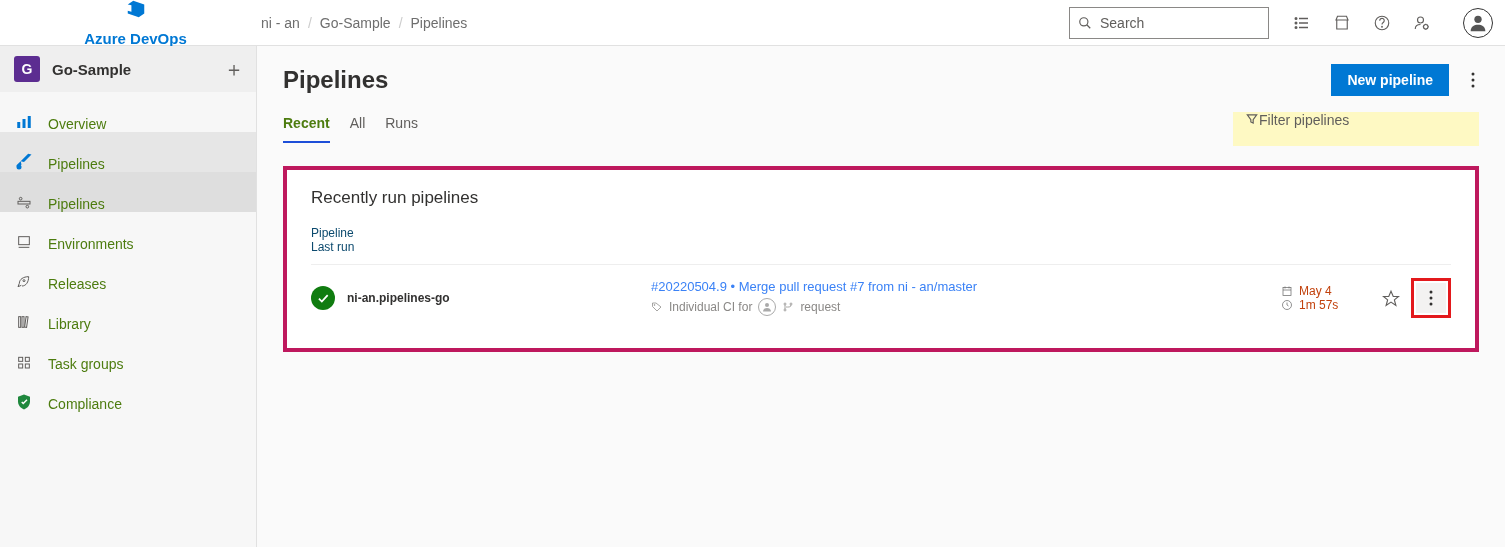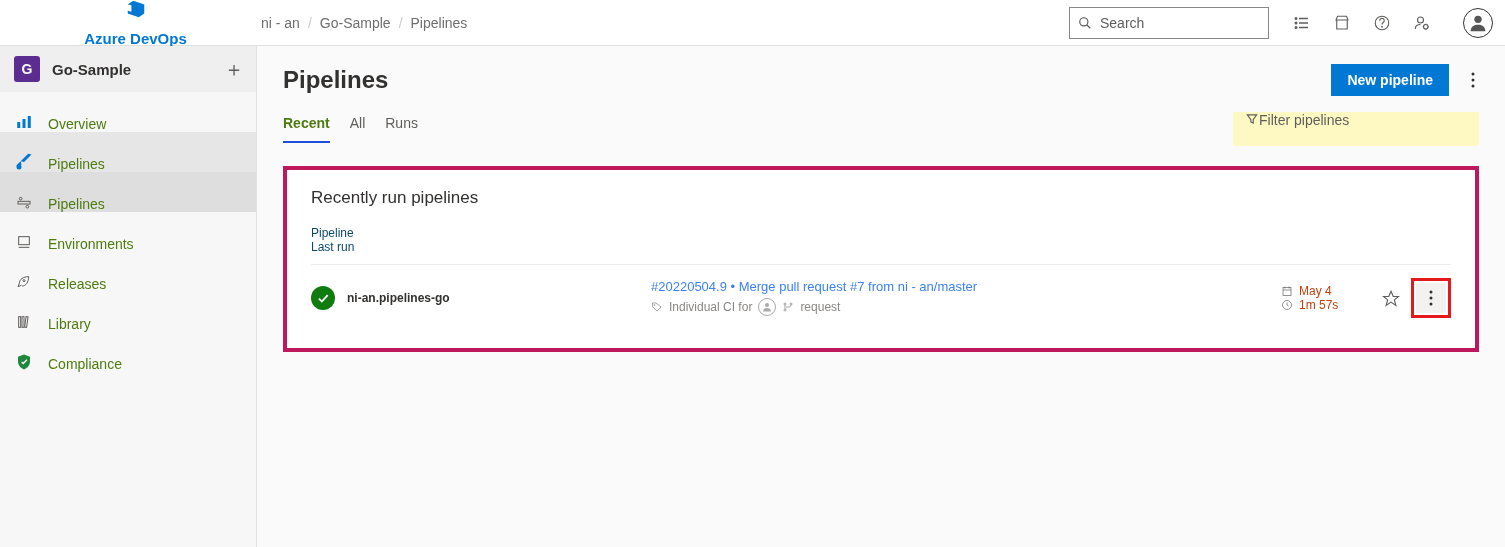--- a/index.html
+++ b/index.html
@@ -302,20 +302,31 @@
     <div class="subnav-item">
       <span class="nav-icon muted">
           <svg width="16" height="16" viewBox="0 0 24 24" fill="none" stroke="#605e5c" stroke-width="1.5">
             <rect x="4" y="4" width="3" height="16"></rect>
             <rect x="9" y="4" width="3" height="16"></rect>
             <rect x="14" y="4" width="3" height="16" transform="rotate(8 15.5 12)"></rect>
           </svg>
         </span>
       <span>Library</span>
     </div>
+    <div class="subnav-item">
+      <span class="nav-icon muted">
+          <svg width="16" height="16" viewBox="0 0 24 24" fill="none" stroke="#605e5c" stroke-width="1.5">
+            <rect x="4" y="5" width="6" height="6"></rect>
+            <rect x="14" y="5" width="6" height="6"></rect>
+            <rect x="4" y="15" width="6" height="6"></rect>
+            <rect x="14" y="15" width="6" height="6"></rect>
+          </svg>
+        </span>
+      <span>Task groups</span>
+    </div>
 
     <div class="nav-item">
       <span class="nav-icon green">
           <svg width="18" height="18" viewBox="0 0 24 24" fill="#1f883d">
             <path d="M12 2l8 3v6c0 5-3 9-8 11-5-2-8-6-8-11V5z"></path>
             <path d="M9 12l2 2 5-5" stroke="#fff" stroke-width="2" fill="none"></path>
           </svg>
         </span>
       <span>Compliance</span>
     </div>

